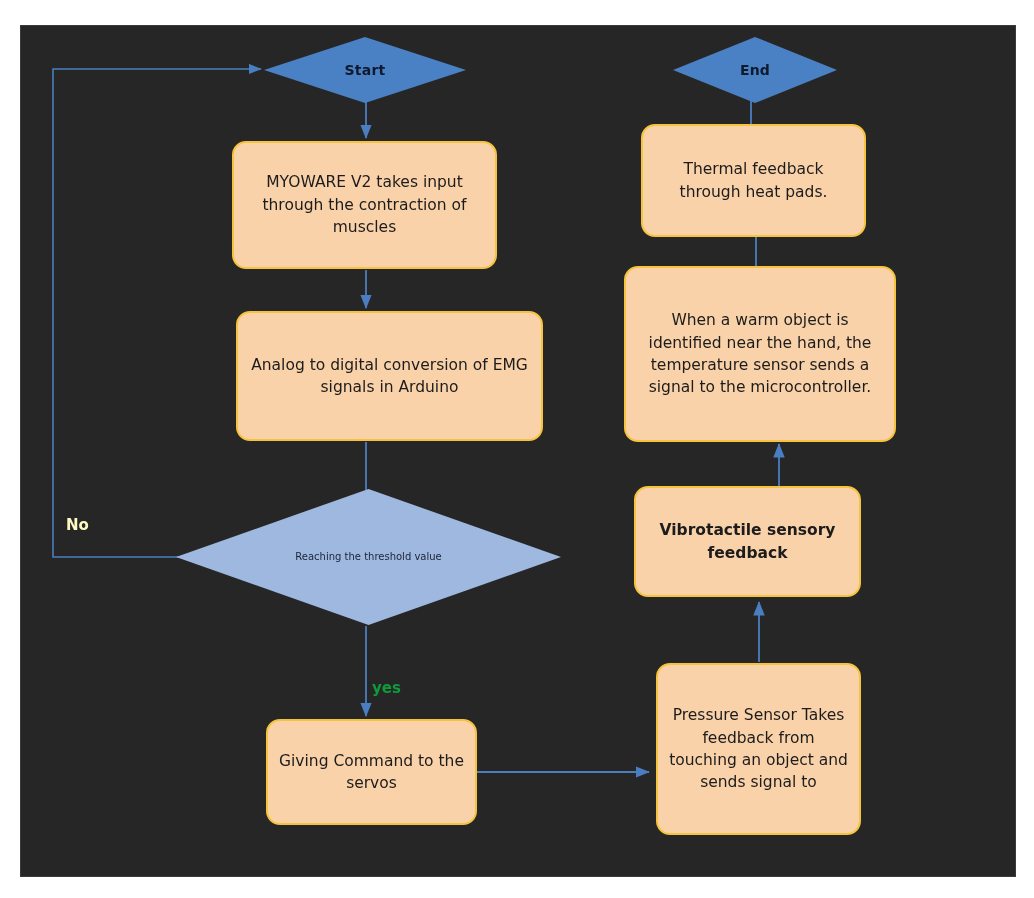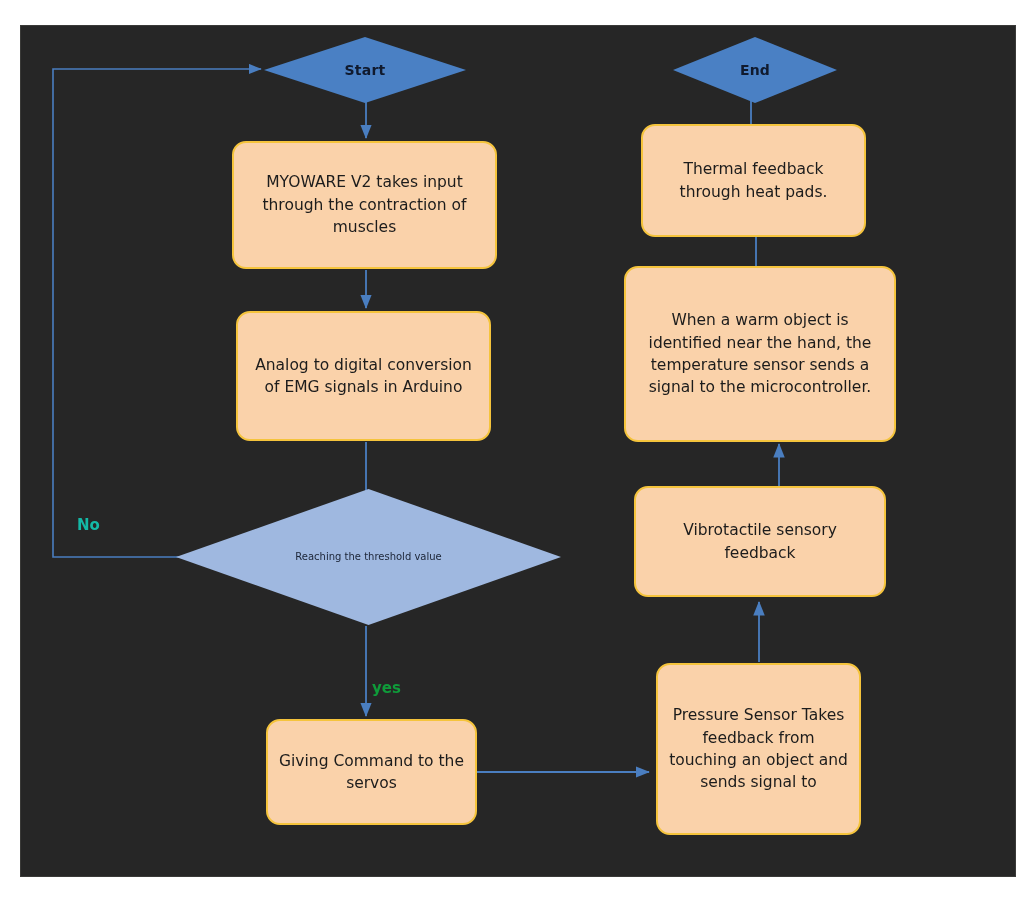--- a/index.html
+++ b/index.html
@@ -130,48 +130,48 @@
       <svg class="diamond-shape" viewBox="0 0 164 66" preserveAspectRatio="none">
         <polygon points="82,0 164,33 82,66 0,33" fill="#4a80c4"></polygon>
       </svg>
       <span class="term-label">End</span>
     </div>
 
     <div class="node process" style="left:211px; top:115px; width:265px; height:128px;text-align:center;">
       <span>MYOWARE V2 takes input through the contraction of muscles</span>
     </div>
 
-    <div class="node process" style="left:215px; top:285px; width:255px; height:130px;">
+    <div class="node process" style="left:215px; top:285px; width:307px; height:130px;">
       <span>Analog to digital conversion of EMG signals in Arduino</span>
     </div>
 
     <div class="terminator-wrap" style="left:155px; top:463px; width:385px; height:136px;">
       <svg class="diamond-shape" viewBox="0 0 385 136" preserveAspectRatio="none">
         <polygon points="192.5,0 385,68 192.5,136 0,68" fill="#9fb8e0"></polygon>
       </svg>
       <span class="decision-label">Reaching the threshold value</span>
     </div>
 
     <div class="node process" style="left:245px; top:693px; width:211px; height:106px;">
       <span>Giving Command to the servos</span>
     </div>
 
     <div class="node process" style="left:635px; top:637px; width:205px; height:172px;">
       <span>Pressure Sensor Takes feedback from touching an object and sends signal to</span>
     </div>
 
-    <div class="node process" style="left:613px; top:460px; width:252px; height:111px;">
+    <div class="node process" style="left:613px; top:460px; width:227px; height:111px;font-weight:bold;">
       <span>Vibrotactile sensory feedback</span>
     </div>
 
     <div class="node process" style="left:620px; top:98px; width:225px; height:113px;">
       <span>Thermal feedback through heat pads.</span>
     </div>
 
     <div class="node process" style="left:603px; top:240px; width:272px; height:176px;">
       <span>When a warm object is identified near the hand, the temperature sensor sends a signal to the microcontroller.</span>
     </div>
 
-    <span class="edge-label" style="left:56px; top:490px; color:#14b8a6;">No</span>
+    <span class="edge-label" style="left:45px; top:490px; color:#fef9c3;">No</span>
     <span class="edge-label" style="left:351px; top:645px; color:#0f9b3a;margin-top:8px;">yes</span>
 
   </div>
 </div>
 
 </body></html>

